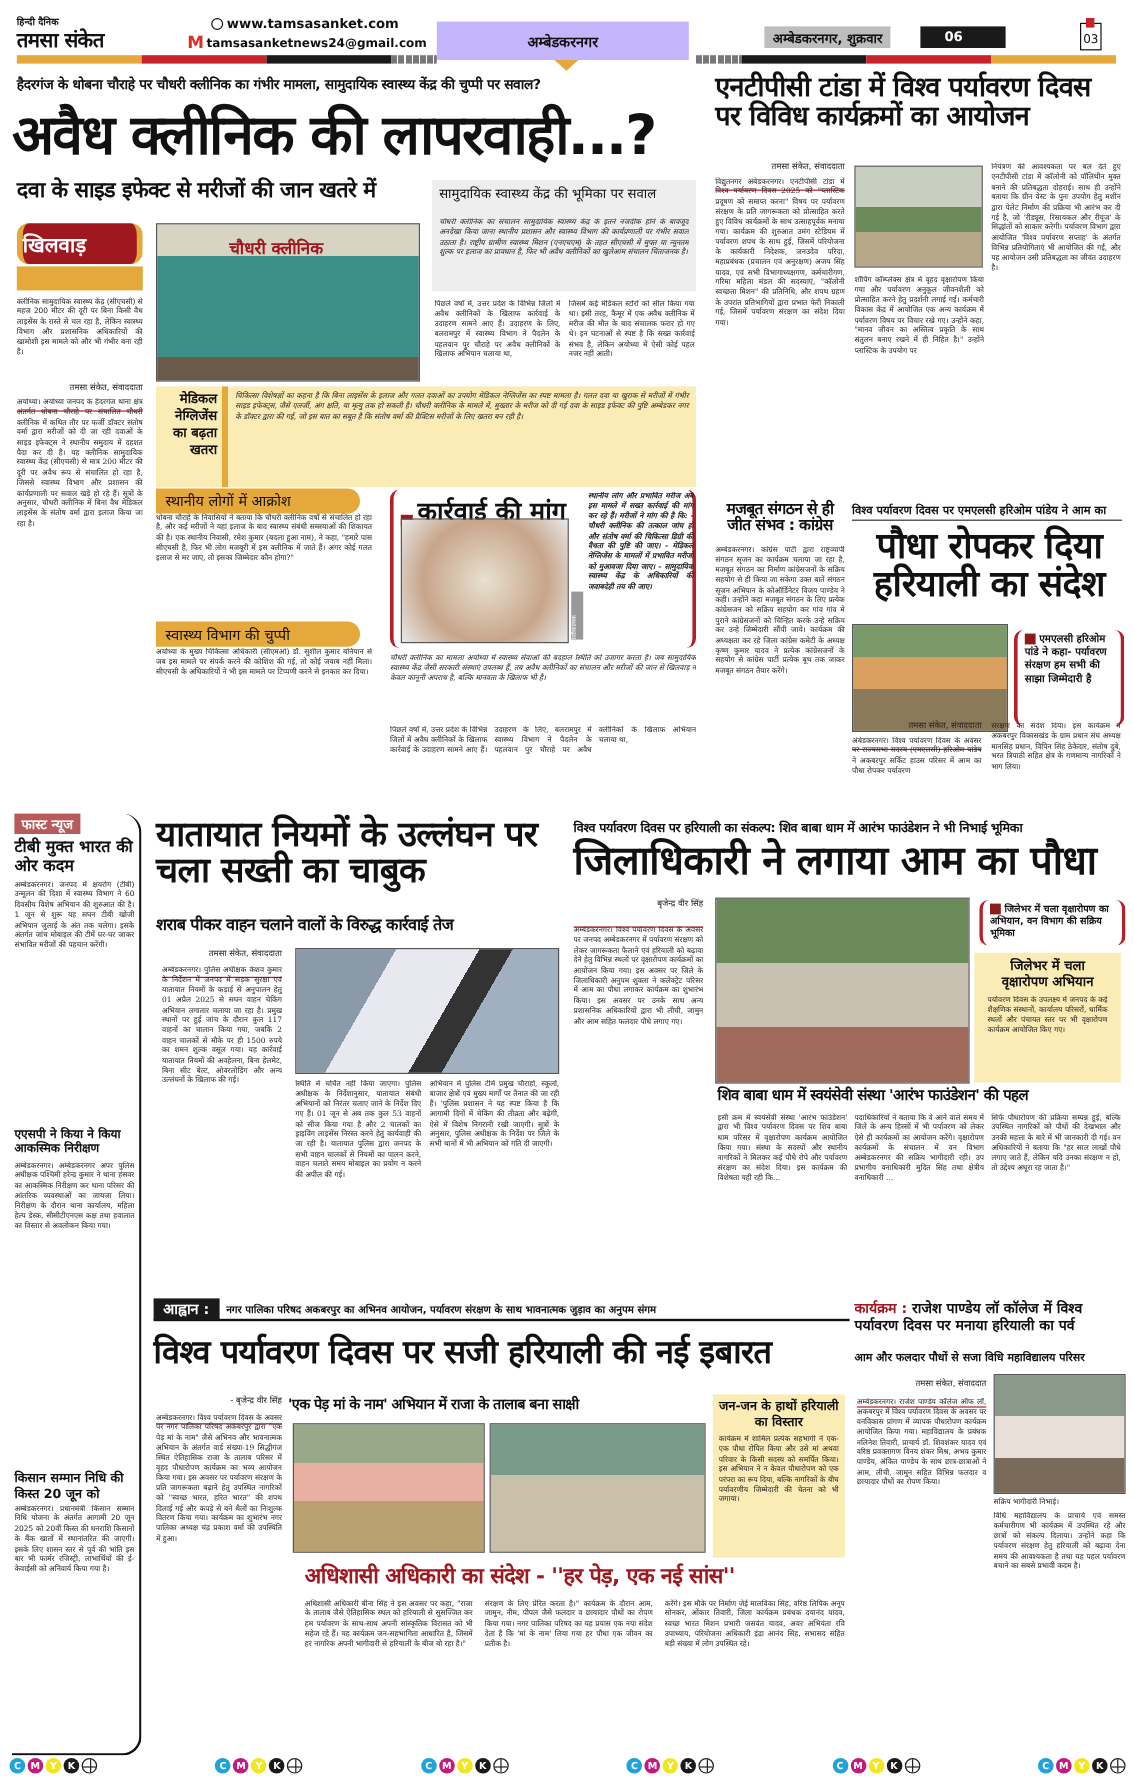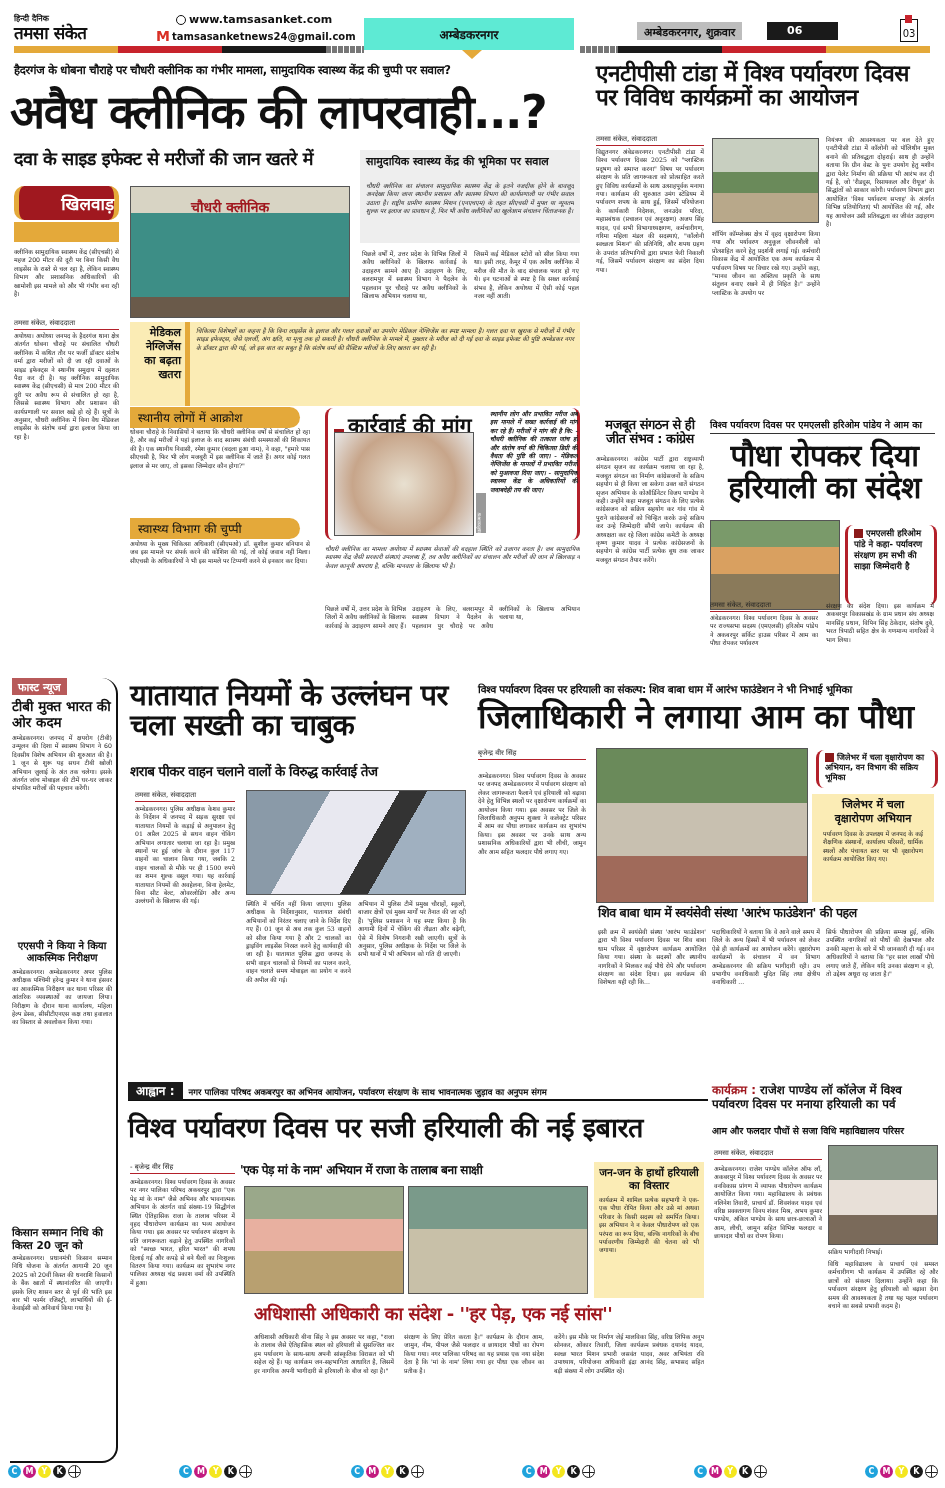--- a/index.html
+++ b/index.html
@@ -1,20 +1,20 @@
 <!DOCTYPE html>
 <html><head>
 <meta charset="utf-8">
 <style>
 *{box-sizing:border-box;margin:0;padding:0}
 body{width:945px;height:1488px;background:#fff;font-family:"DejaVu Sans",sans-serif;color:#111;position:relative;overflow:hidden}
 .abs{position:absolute}
 .txt{font-family:"DejaVu Serif",serif;font-size:6.2px;line-height:8.4px;color:#222;text-align:justify;overflow:hidden}
 .hl{font-family:"DejaVu Sans",sans-serif;font-weight:bold;color:#111;line-height:1.05;letter-spacing:-0.5px}
-.byline{font-size:7px;text-align:left;border-bottom:1.5px solid #b3202a;padding-bottom:2px;color:#222}
+.byline{font-size:7px;text-align:right;border-bottom:1.5px solid #b3202a;padding-bottom:15px;color:#222}
 .photo{background:linear-gradient(135deg,#7a8a6a,#c9b89a 40%,#5a6a4a 70%,#a89a80);border:1px solid #555}
 .strip{height:7px}
 .cmyk{display:flex;gap:2px;align-items:center}
 .cmyk span{width:13px;height:13px;border-radius:50%;font-size:8px;color:#fff;display:flex;align-items:center;justify-content:center;font-weight:bold}
 .reg{width:13px;height:13px;border:1px solid #222;border-radius:50%;position:relative}
 .reg:before{content:"";position:absolute;left:0;right:0;top:50%;border-top:1px solid #222}
 .reg:after{content:"";position:absolute;top:0;bottom:0;left:50%;border-left:1px solid #222}
 .box-yellow{background:#fbecb5}
 .pill{border-left:3px solid #b3202a;border-right:3px solid #b3202a;border-radius:8px;padding:3px 6px;font-size:9px;font-weight:bold;line-height:12px}
 .pill i{display:inline-block;width:9px;height:9px;background:#8b1a1a;margin-right:3px;vertical-align:middle}
@@ -23,21 +23,21 @@
 </head>
 <body>
 
 <div class="abs" style="left:0;top:0;width:828px;height:55px">
   <div class="abs" style="left:14px;top:12px;font-size:8px;font-weight:bold">हिन्दी दैनिक</div>
   <div class="abs" style="left:14px;top:21px;font-size:17px;font-weight:bold;letter-spacing:-0.5px">तमसा संकेत</div>
   <span class="abs" style="left:176px;top:15px;width:10px;height:10px;border:1.5px solid #111;border-radius:50%"></span>
   <div class="abs" style="left:189px;top:13px;font-size:11px;font-weight:bold">www.tamsasanket.com</div>
   <span class="abs" style="left:156px;top:28px;font-size:14px;font-weight:bold;color:#d93025">M</span>
   <div class="abs" style="left:172px;top:31px;font-size:10px;font-weight:bold">tamsasanketnews24@gmail.com</div>
-  <div class="abs" style="left:364px;top:18px;width:210px;height:32px;background:#5eead4;display:flex;align-items:center;justify-content:center">
+  <div class="abs" style="left:364px;top:18px;width:210px;height:32px;background:#c4b5fd;display:flex;align-items:center;justify-content:center">
     <span style="font-size:12px;font-weight:bold">अम्बेडकरनगर</span>
   </div>
   <div class="abs" style="left:462px;top:50px;width:0;height:0;border-left:10px solid transparent;border-right:10px solid transparent;border-top:9px solid #e4a93a"></div>
   <div class="abs" style="left:637px;top:22px;height:18px;padding:2px 7px;background:#bdbdbd;font-size:11px;font-weight:bold">अम्बेडकरनगर, शुक्रवार</div>
   <div class="abs" style="left:767px;top:22px;height:18px;padding:2px 20px;background:#1a1a1a;color:#fff;font-size:11px;font-weight:bold">06 जून 2025</div>
   <div class="abs" style="left:900px;top:19px;width:18px;height:23px;border:1.5px solid #111;font-size:10px;text-align:center;padding-top:8px">03</div>
   <span class="abs" style="left:905px;top:15px;width:7px;height:8px;background:#c8232c"></span>
 
   <div class="abs" style="left:14px;top:46px;width:350px;display:flex">
     <div class="strip" style="width:104px;background:#e4a93a"></div>
@@ -50,34 +50,34 @@
     <div class="strip" style="width:104px;background:#1a1a1a"></div>
     <div class="strip" style="width:104px;background:#c8232c"></div>
     <div class="strip" style="width:104px;background:#e4a93a"></div>
   </div>
 </div>
 
 <div class="abs" style="left:14px;top:62px;width:560px;font-size:11.5px;font-weight:bold;letter-spacing:-0.3px">हैदरगंज के धोबना चौराहे पर चौधरी क्लीनिक का गंभीर मामला, सामुदायिक स्वास्थ्य केंद्र की चुप्पी पर सवाल?</div>
 <div class="abs hl" style="left:10px;top:88px;font-size:46px;letter-spacing:-1.5px">अवैध क्लीनिक की लापरवाही...?</div>
 <div class="abs hl" style="left:14px;top:150px;font-size:18px">दवा के साइड इफेक्ट से मरीजों की जान खतरे में</div>
 
-<div class="abs" style="left:14px;top:186px;width:105px;height:34px;background:#a0181f;border-left:5px solid #e4a93a;border-right:5px solid #e4a93a;border-radius:10px;display:flex;align-items:center;justify-content:flex-end">
+<div class="abs" style="left:14px;top:186px;width:105px;height:34px;background:#a0181f;border-left:5px solid #e4a93a;border-right:5px solid #e4a93a;border-radius:10px;display:flex;align-items:center;justify-content:flex-start">
   <span style="color:#fff;font-weight:bold;font-size:17px">खिलवाड़</span>
 </div>
 <div class="abs" style="left:14px;top:222px;width:105px;height:20px;background:#e4a93a"></div>
 <div class="abs txt" style="left:14px;top:248px;width:105px;height:60px;font-family:'DejaVu Sans',sans-serif">क्लीनिक सामुदायिक स्वास्थ्य केंद्र (सीएचसी) से महज 200 मीटर की दूरी पर बिना किसी वैध लाइसेंस के रास्ते से चल रहा है, लेकिन स्वास्थ्य विभाग और प्रशासनिक अधिकारियों की खामोशी इस मामले को और भी गंभीर बना रही है।</div>
 <div class="abs byline" style="left:14px;top:318px;width:105px">तमसा संकेत, संवाददाता</div>
 <div class="abs txt" style="left:14px;top:332px;width:105px;height:340px">अयोध्या। अयोध्या जनपद के हैदरगंज थाना क्षेत्र अंतर्गत धोबना चौराहे पर संचालित चौधरी क्लीनिक में कथित तौर पर फर्जी डॉक्टर संतोष वर्मा द्वारा मरीजों को दी जा रही दवाओं के साइड इफेक्ट्स ने स्थानीय समुदाय में दहशत पैदा कर दी है। यह क्लीनिक सामुदायिक स्वास्थ्य केंद्र (सीएचसी) से मात्र 200 मीटर की दूरी पर अवैध रूप से संचालित हो रहा है, जिससे स्वास्थ्य विभाग और प्रशासन की कार्यप्रणाली पर सवाल खड़े हो रहे हैं। सूत्रों के अनुसार, चौधरी क्लीनिक में बिना वैध मेडिकल लाइसेंस के संतोष वर्मा द्वारा इलाज किया जा रहा है।</div>
 
 <div class="abs photo" style="left:130px;top:186px;width:220px;height:132px;background:linear-gradient(180deg,#d8d4c4 0 20%,#3d8e86 20% 85%,#6a5a4a 85%)">
   <div style="position:absolute;left:60px;top:10px;font-size:14px;font-weight:bold;color:#a0181f">चौधरी क्लीनिक</div>
 </div>
 
 <div class="abs" style="left:360px;top:150px;width:220px;height:93px;background:#eeeeee;padding:3px 6px">
-  <div style="font-size:11px;font-weight:bold;margin-bottom:14px">सामुदायिक स्वास्थ्य केंद्र की भूमिका पर सवाल</div>
+  <div style="font-size:11px;font-weight:normal;margin-bottom:14px">सामुदायिक स्वास्थ्य केंद्र की भूमिका पर सवाल</div>
   <div class="txt" style="font-style:italic;height:70px">चौधरी क्लीनिक का संचालन सामुदायिक स्वास्थ्य केंद्र के इतने नजदीक होने के बावजूद अनदेखा किया जाना स्थानीय प्रशासन और स्वास्थ्य विभाग की कार्यप्रणाली पर गंभीर सवाल उठाता है। राष्ट्रीय ग्रामीण स्वास्थ्य मिशन (एनएचएम) के तहत सीएचसी में मुफ्त या न्यूनतम शुल्क पर इलाज का प्रावधान है, फिर भी अवैध क्लीनिकों का खुलेआम संचालन चिंताजनक है।</div>
 </div>
 <div class="abs txt" style="left:362px;top:250px;width:105px;height:68px">पिछले वर्षों में, उत्तर प्रदेश के विभिन्न जिलों में अवैध क्लीनिकों के खिलाफ कार्रवाई के उदाहरण सामने आए हैं। उदाहरण के लिए, बलरामपुर में स्वास्थ्य विभाग ने पैदलेन के पहलवान पुर चौराहे पर अवैध क्लीनिकों के खिलाफ अभियान चलाया था,</div>
 <div class="abs txt" style="left:474px;top:250px;width:105px;height:68px">जिसमें कई मेडिकल स्टोरों को सील किया गया था। इसी तरह, कैमूर में एक अवैध क्लीनिक में मरीज की मौत के बाद संचालक फरार हो गए थे। इन घटनाओं से स्पष्ट है कि सख्त कार्रवाई संभव है, लेकिन अयोध्या में ऐसी कोई पहल नजर नहीं आती।</div>
 
 <div class="abs box-yellow" style="left:130px;top:322px;width:450px;height:84px;display:flex">
   <div style="width:60px;font-size:11px;font-weight:bold;text-align:right;padding:4px 4px;border-right:5px solid #e4a93a;line-height:14px">मेडिकल नेग्लिजेंस का बढ़ता खतरा</div>
   <div class="txt" style="flex:1;padding:5px 6px;font-style:italic">चिकित्सा विशेषज्ञों का कहना है कि बिना लाइसेंस के इलाज और गलत दवाओं का उपयोग मेडिकल नेग्लिजेंस का स्पष्ट मामला है। गलत दवा या खुराक से मरीजों में गंभीर साइड इफेक्ट्स, जैसे एलर्जी, अंग क्षति, या मृत्यु तक हो सकती है। चौधरी क्लीनिक के मामले में, मुख्तार के मरीज को दी गई दवा के साइड इफेक्ट की पुष्टि अम्बेडकर नगर के डॉक्टर द्वारा की गई, जो इस बात का सबूत है कि संतोष वर्मा की प्रैक्टिस मरीजों के लिए खतरा बन रही है।</div>
 </div>
 
@@ -115,21 +115,21 @@
   <i></i><span>एमएलसी हरिओम पांडे ने कहा- पर्यावरण संरक्षण हम सभी की साझा जिम्मेदारी है</span>
 </div>
 <div class="abs byline" style="left:710px;top:600px;width:108px">तमसा संकेत, संवाददाता</div>
 <div class="abs txt" style="left:710px;top:614px;width:108px;height:50px">अंबेडकरनगर। विश्व पर्यावरण दिवस के अवसर पर राज्यसभा सदस्य (एमएलसी) हरिओम पांडेय ने अकबरपुर सर्किट हाउस परिसर में आम का पौधा रोपकर पर्यावरण</div>
 <div class="abs txt" style="left:826px;top:602px;width:108px;height:62px">संरक्षण का संदेश दिया। इस कार्यक्रम में अकबरपुर विकासखंड के ग्राम प्रधान संघ अध्यक्ष मानसिंह प्रधान, विपिन सिंह ठेकेदार, संतोष दुबे, भरत त्रिपाठी सहित क्षेत्र के गणमान्य नागरिकों ने भाग लिया।</div>
 
 <div class="abs" style="left:10px;top:678px;width:108px;height:785px;border-right:2px solid #111;border-bottom:2px solid #111;border-radius:0 16px 16px 0">
   <div style="position:absolute;left:2px;top:0;background:#b85a5a;color:#fff;font-weight:bold;font-size:11px;padding:1px 6px">फास्ट न्यूज</div>
   <div style="position:absolute;left:2px;top:20px;width:100px;font-size:13.5px;font-weight:bold;line-height:16px">टीबी मुक्त भारत की ओर कदम</div>
   <div class="txt" style="position:absolute;left:2px;top:56px;width:100px;height:200px;font-family:'DejaVu Sans',sans-serif">अम्बेडकरनगर। जनपद में क्षयरोग (टीबी) उन्मूलन की दिशा में स्वास्थ्य विभाग ने 60 दिवसीय विशेष अभियान की शुरुआत की है। 1 जून से शुरू यह सघन टीबी खोजी अभियान जुलाई के अंत तक चलेगा। इसके अंतर्गत जांच मोबाइल की टीमें घर-घर जाकर संभावित मरीजों की पहचान करेंगी।</div>
-  <div style="position:absolute;left:2px;top:262px;width:100px;font-size:10px;font-weight:bold;line-height:12px;text-align:center">एएसपी ने किया ने किया आकस्मिक निरीक्षण</div>
+  <div style="position:absolute;left:2px;top:262px;width:100px;font-size:10px;font-weight:bold;line-height:12px;">एएसपी ने किया ने किया आकस्मिक निरीक्षण</div>
   <div class="txt" style="position:absolute;left:2px;top:290px;width:100px;height:255px;font-family:'DejaVu Sans',sans-serif">अम्बेडकरनगर। अम्बेडकरनगर अपर पुलिस अधीक्षक पश्चिमी हरेन्द्र कुमार ने थाना हंसवर का आकस्मिक निरीक्षण कर थाना परिसर की आंतरिक व्यवस्थाओं का जायजा लिया। निरीक्षण के दौरान थाना कार्यालय, महिला हेल्प डेस्क, सीसीटीएनएस कक्ष तथा हवालात का विस्तार से अवलोकन किया गया।</div>
   <div style="position:absolute;left:2px;top:548px;width:100px;font-size:10.5px;font-weight:bold;line-height:13px">किसान सम्मान निधि की किस्त 20 जून को</div>
   <div class="txt" style="position:absolute;left:2px;top:576px;width:100px;height:200px;font-family:'DejaVu Sans',sans-serif">अम्बेडकरनगर। प्रधानमंत्री किसान सम्मान निधि योजना के अंतर्गत आगामी 20 जून 2025 को 20वीं किस्त की धनराशि किसानों के बैंक खातों में स्थानांतरित की जाएगी। इसके लिए शासन स्तर से पूर्व की भांति इस बार भी फार्मर रजिस्ट्री, लाभार्थियों की ई-केवाईसी को अनिवार्य किया गया है।</div>
 </div>
 
 <div class="abs hl" style="left:130px;top:680px;width:335px;font-size:29px">यातायात नियमों के उल्लंघन पर चला सख्ती का चाबुक</div>
 <div class="abs hl" style="left:130px;top:764px;font-size:13.5px">शराब पीकर वाहन चलाने वालों के विरुद्ध कार्रवाई तेज</div>
 <div class="abs byline" style="left:135px;top:790px;width:100px">तमसा संकेत, संवाददाता</div>
 <div class="abs txt" style="left:135px;top:805px;width:100px;height:270px">अम्बेडकरनगर। पुलिस अधीक्षक केशव कुमार के निर्देशन में जनपद में सड़क सुरक्षा एवं यातायात नियमों के कड़ाई से अनुपालन हेतु 01 अप्रैल 2025 से सघन वाहन चेकिंग अभियान लगातार चलाया जा रहा है। प्रमुख स्थानों पर हुई जांच के दौरान कुल 117 वाहनों का चालान किया गया, जबकि 2 वाहन चालकों से मौके पर ही 1500 रुपये का शमन शुल्क वसूल गया। यह कार्रवाई यातायात नियमों की अवहेलना, बिना हेलमेट, बिना सीट बेल्ट, ओवरलोडिंग और अन्य उल्लंघनों के खिलाफ की गई।</div>
 <div class="abs photo" style="left:246px;top:790px;width:220px;height:105px;background:linear-gradient(120deg,#8a9aa8 0 30%,#e8e8f0 30% 55%,#333 55% 65%,#a0b0c0 65%)"></div>

